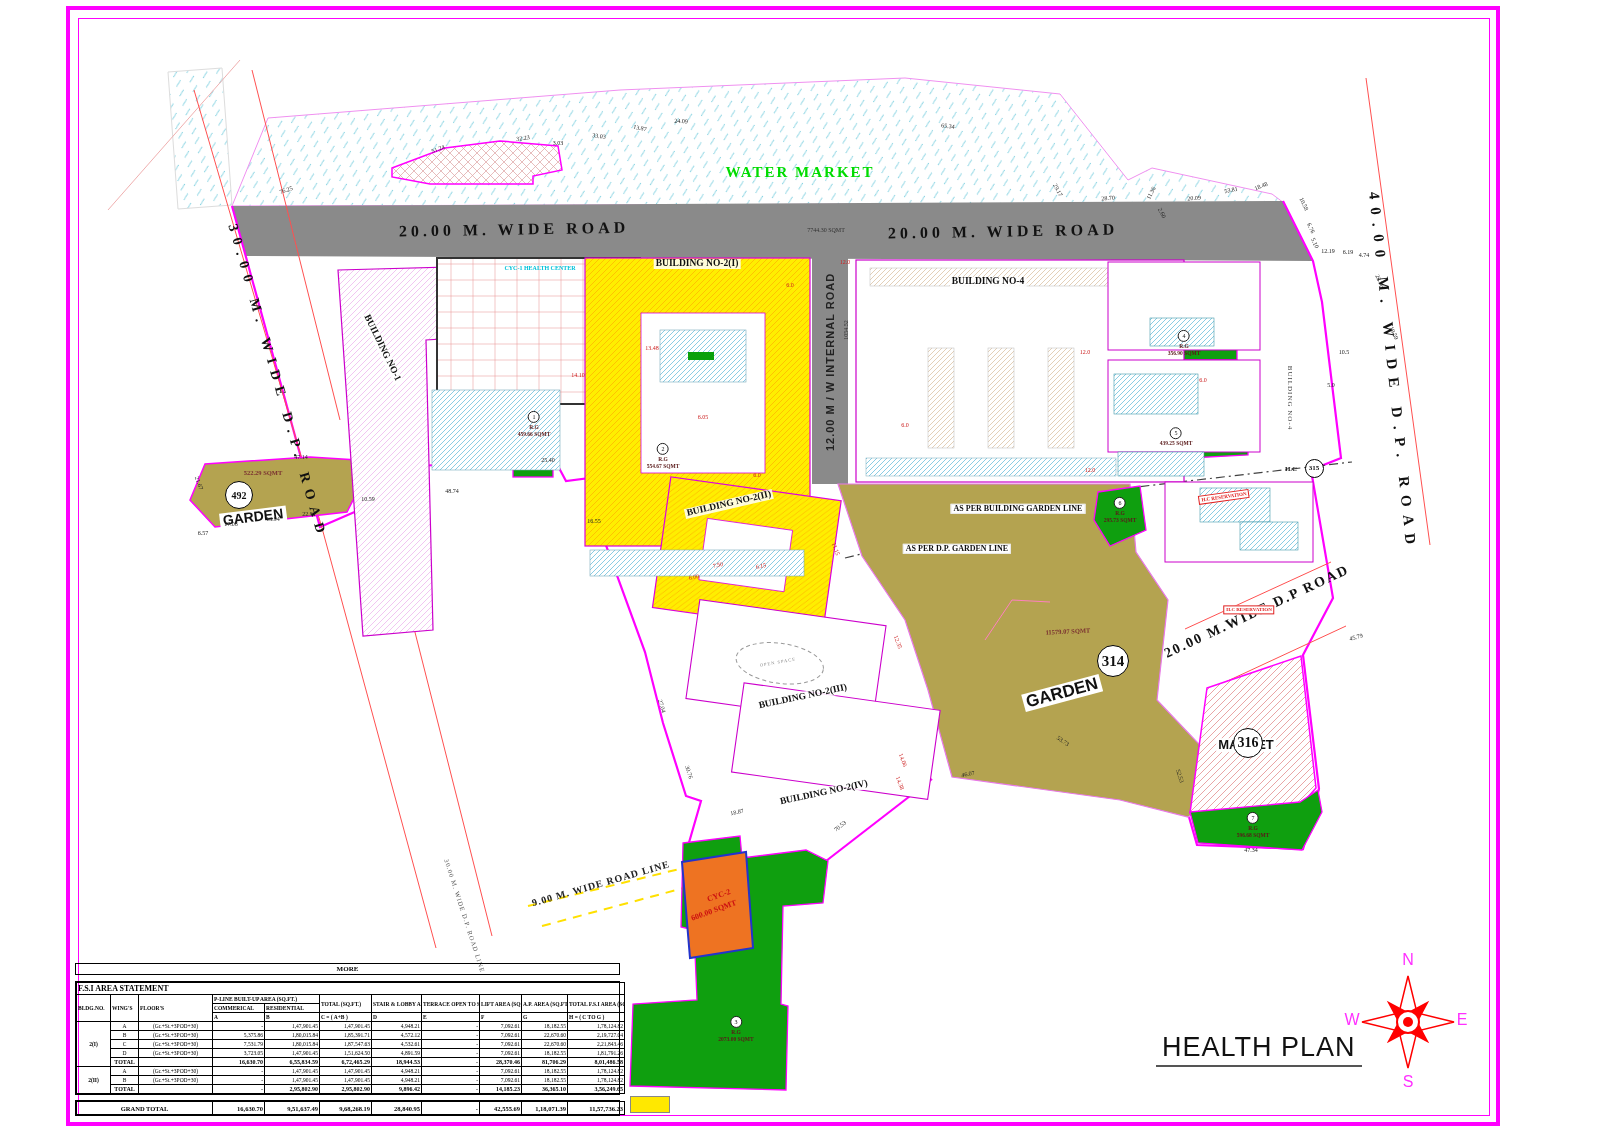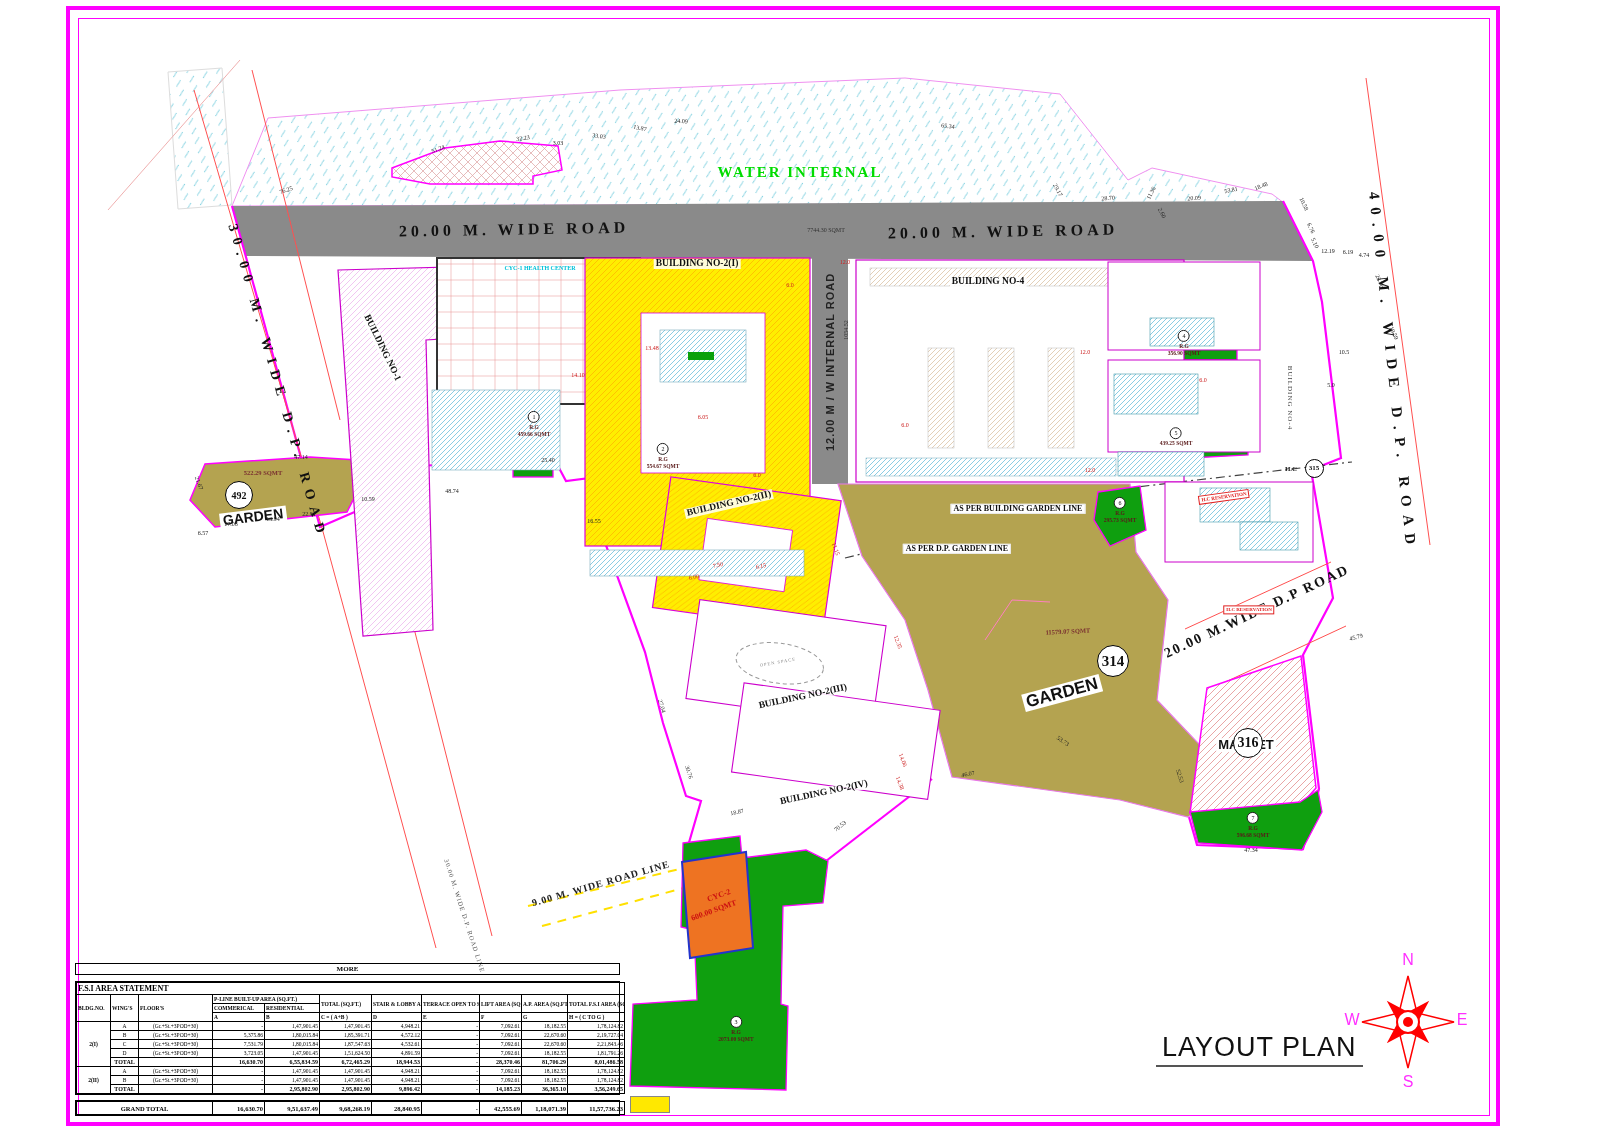--- a/index.html
+++ b/index.html
@@ -206,21 +206,21 @@
 
     <g>
       <path d="M1408,976 L1399,1013 L1362,1022 L1399,1031 L1408,1068 L1417,1031 L1454,1022 L1417,1013 Z" fill="#ffffff" stroke="#ff0000" stroke-width="1.5"></path>
       <path transform="rotate(45 1408 1022)" d="M1408,992 L1401,1015 L1378,1022 L1401,1029 L1408,1052 L1415,1029 L1438,1022 L1415,1015 Z" fill="#ff0000"></path>
       <circle cx="1408" cy="1022" r="11" fill="#ffffff" stroke="#ff0000" stroke-width="2"></circle>
       <circle cx="1408" cy="1022" r="5" fill="#ff0000"></circle>
     </g>
   </svg>
 
   <div id="labels-host">
-      <div class="lbl c-water" style="left: 800px; top: 173px; transform: translate(-50%, -50%) rotate(0deg);">WATER INTERNAL</div>
+      <div class="lbl c-water" style="left: 800px; top: 173px; transform: translate(-50%, -50%) rotate(0deg);">WATER MARKET</div>
       <div class="lbl c-road20" style="left: 514px; top: 230px; transform: translate(-50%, -50%) rotate(-1deg);">20.00 M. WIDE ROAD</div>
       <div class="lbl c-road20" style="left: 1003px; top: 232px; transform: translate(-50%, -50%) rotate(-1deg);">20.00 M. WIDE ROAD</div>
       <div class="lbl c-tiny" style="left: 826px; top: 230px; transform: translate(-50%, -50%) rotate(0deg);">7744.30 SQMT</div>
       <div class="lbl c-road30" style="left: 277px; top: 382px; transform: translate(-50%, -50%) rotate(74deg);">30.00 M. WIDE D.P. ROAD</div>
       <div class="lbl c-road40" style="left: 1392px; top: 372px; transform: translate(-50%, -50%) rotate(84deg);">40.00 M. WIDE D.P. ROAD</div>
       <div class="lbl c-internal" style="left: 831px; top: 362px; transform: translate(-50%, -50%) rotate(-90deg);">12.00 M / W INTERNAL ROAD</div>
       <div class="lbl c-tiny" style="left: 846px; top: 330px; transform: translate(-50%, -50%) rotate(-90deg);">1054.52</div>
       <div class="lbl c-dproad" style="left: 1257px; top: 612px; transform: translate(-50%, -50%) rotate(-25deg);">20.00 M.WIDE D.P ROAD</div>
       <div class="lbl c-road9" style="left: 601px; top: 884px; transform: translate(-50%, -50%) rotate(-16deg);">9.00 M. WIDE ROAD LINE</div>
       <div class="lbl c-road30line" style="left: 464px; top: 916px; transform: translate(-50%, -50%) rotate(72deg);">30.00 M. WIDE D.P. ROAD LINE</div>
@@ -501,14 +501,14 @@
             <td>42,555.69</td>
             <td>1,18,071.39</td>
             <td>11,57,736.23</td>
           </tr>
         </tbody>
       </table>
     </div>
   </div>
   <div id="yellow-chip"></div>
 
-  <div id="layout-title">LAYOUT PLAN</div>
+  <div id="layout-title">HEALTH PLAN</div>
 </div>
 
 </body></html>

